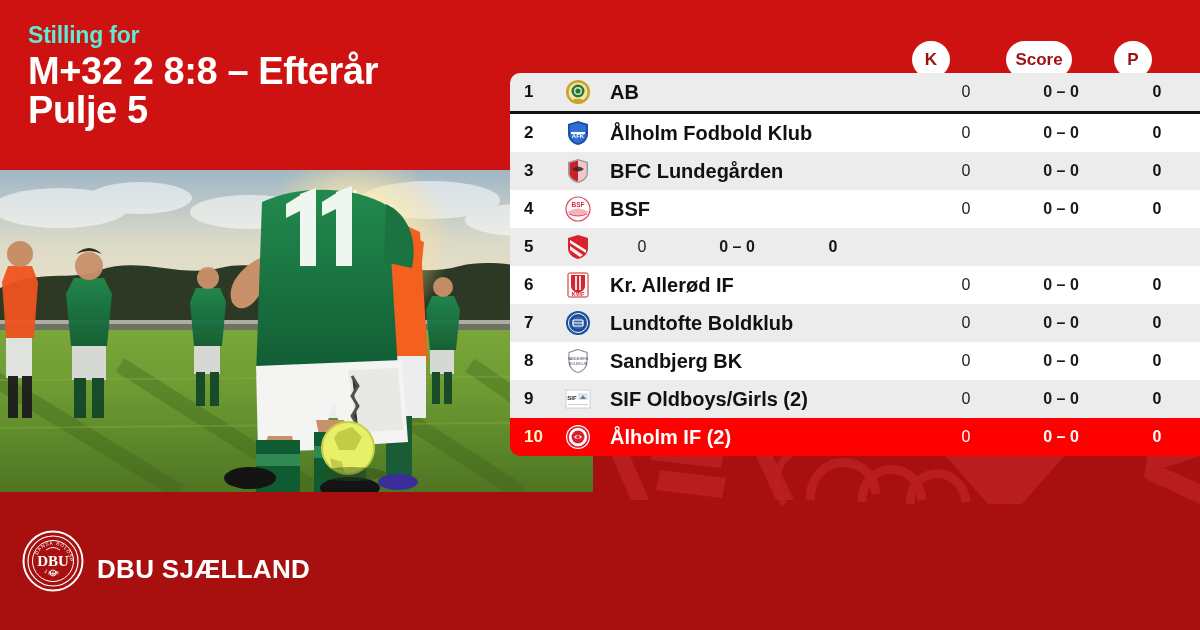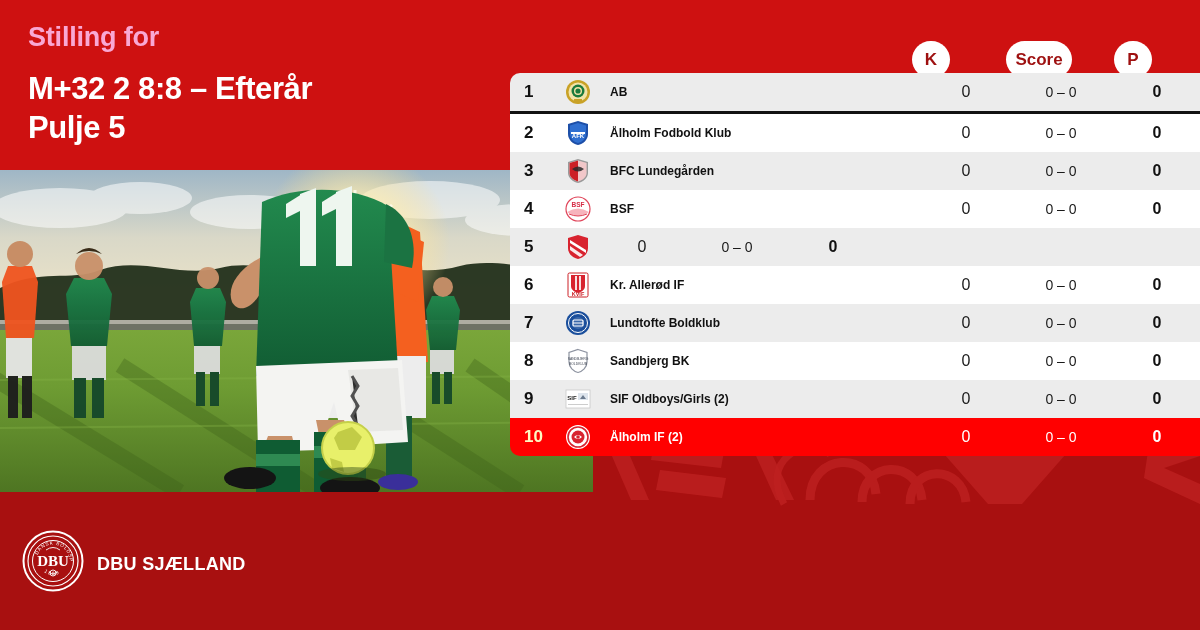--- a/index.html
+++ b/index.html
@@ -20,26 +20,26 @@
   }
   .wm-svg { position:absolute; left:0; top:0; }
 
   
   .header-band {
     position:absolute; left:0; top:0; width:1200px; height:170px;
     background:#ce1111;
   }
   .kicker {
     position:absolute; left:28px; top:22px;
-    color:#f9a8d4; font-size:27px; font-weight:bold;
+    color:#5eead4; font-size:23px; font-weight:bold;
     letter-spacing:-0.2px;
   }
   .headline {
-    position:absolute; left:28px; top:69px; width:470px;
-    color:#ffffff; font-size:31px; font-weight:bold;
+    position:absolute; left:28px; top:52px; width:470px;
+    color:#ffffff; font-size:38px; font-weight:bold;
     line-height:39px; letter-spacing:-0.4px;
   }
 
   
   .photo {
     position:absolute; left:0px; top:170px; width:593px; height:322px;
     overflow:hidden; background:#3a5a20;
   }
   .photo svg { display:block; }
 
@@ -78,49 +78,49 @@
   .row.highlight .c-rank { color:#fef9c3; }
 
   .c-logo {
     width:44px; flex:0 0 44px;
     display:flex; align-items:center; justify-content:center;
   }
   .c-logo svg { display:block; }
 
   .c-team {
     flex:1 1 auto; padding-left:10px;
-    font-size:12px; font-weight:bold; color:#111111;
+    font-size:20px; font-weight:bold; color:#111111;
     white-space:nowrap; overflow:hidden;
   }
   .row.highlight .c-team { color:#ffffff; }
 
   .c-k {
     width:84px; flex:0 0 84px; text-align:center;
     font-size:16px; color:#1a1a1a; font-weight:normal;
   }
   .c-score {
     width:106px; flex:0 0 106px; text-align:center;
-    font-size:14px; color:#1a1a1a; font-weight:normal;
+    font-size:16px; color:#1a1a1a; font-weight:bold;
   }
   .c-p {
     width:86px; flex:0 0 86px; text-align:center;
     font-size:16px; color:#111111; font-weight:bold;
   }
   .row.highlight .c-k,
   .row.highlight .c-score { color:#ffffff; }
   .row.highlight .c-p     { color:#ffffff; }
 
   
   .footer {
     position:absolute; left:0; bottom:0; width:1200px; height:138px;
   }
   .dbu-seal { position:absolute; left:22px; top:38px; }
   .footer-title {
     position:absolute; left:97px; top:62px;
-    color:#ffffff; font-size:18px; font-weight:bold;
+    color:#ffffff; font-size:26px; font-weight:bold;
     letter-spacing:0.3px;
   }
 </style>
 </head>
 <body>
 
 <div id="stage">
 
   <div class="watermark">
     <svg class="wm-svg" width="1200" height="210" viewBox="0 0 1200 210">

